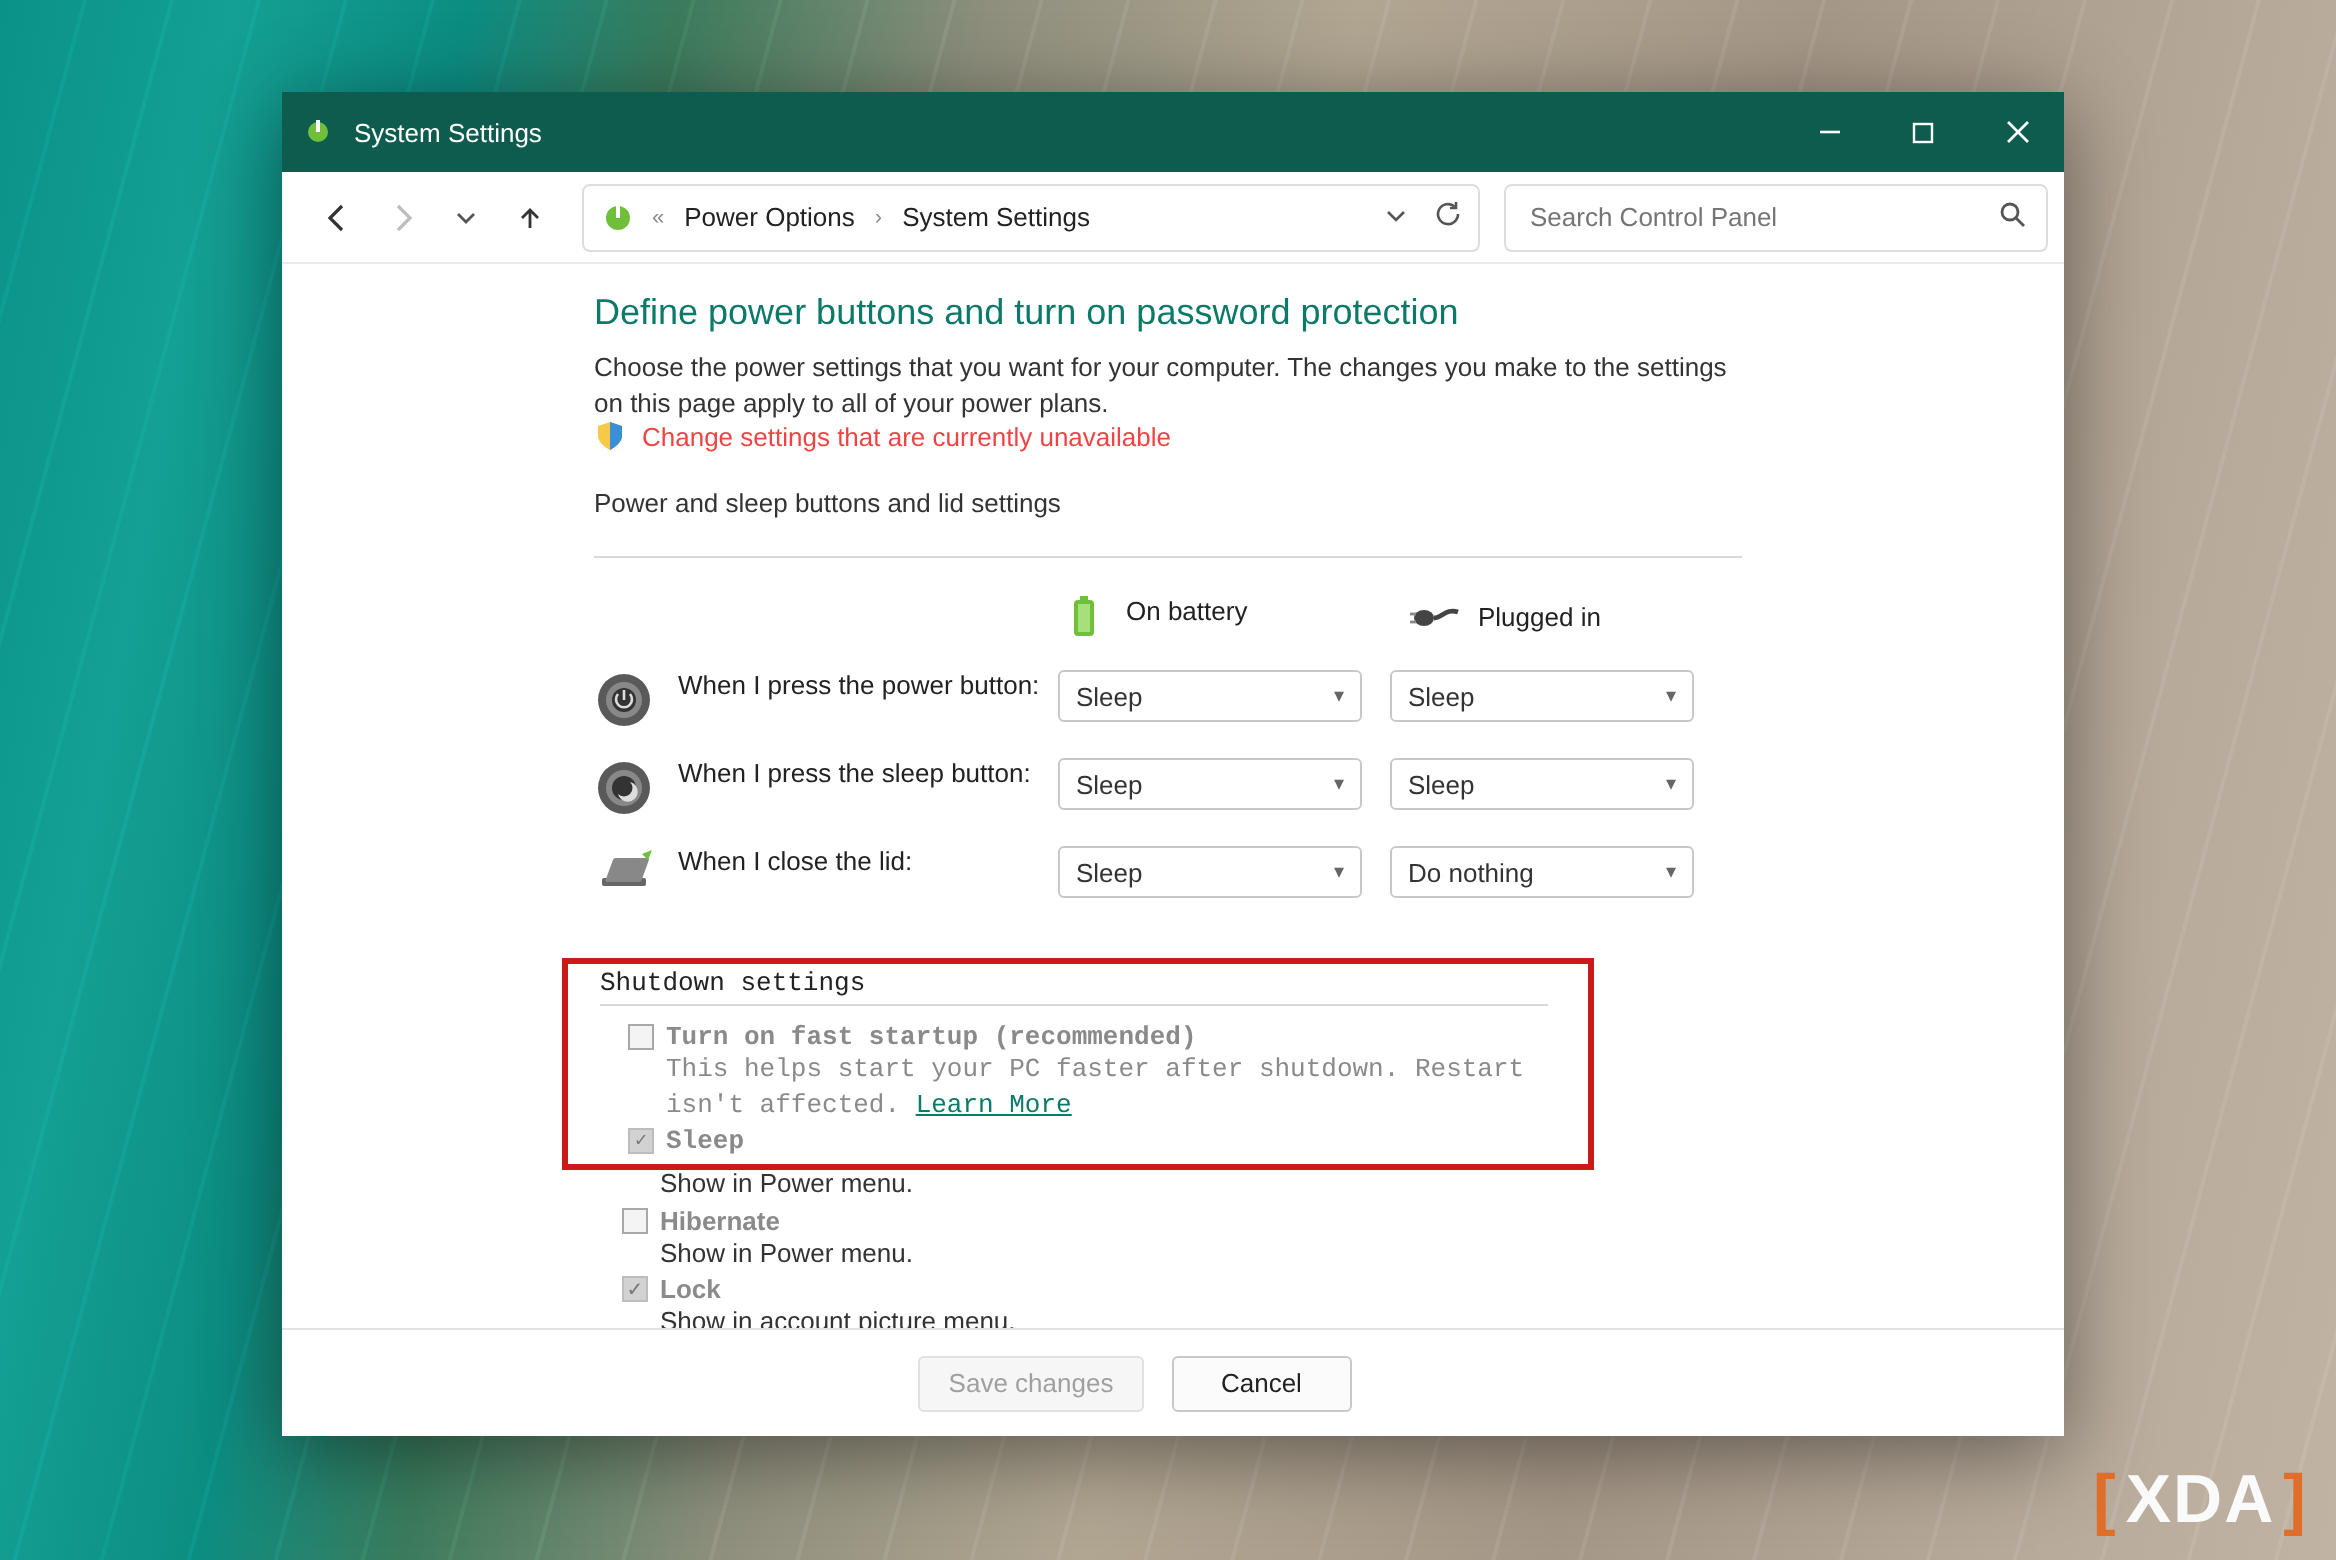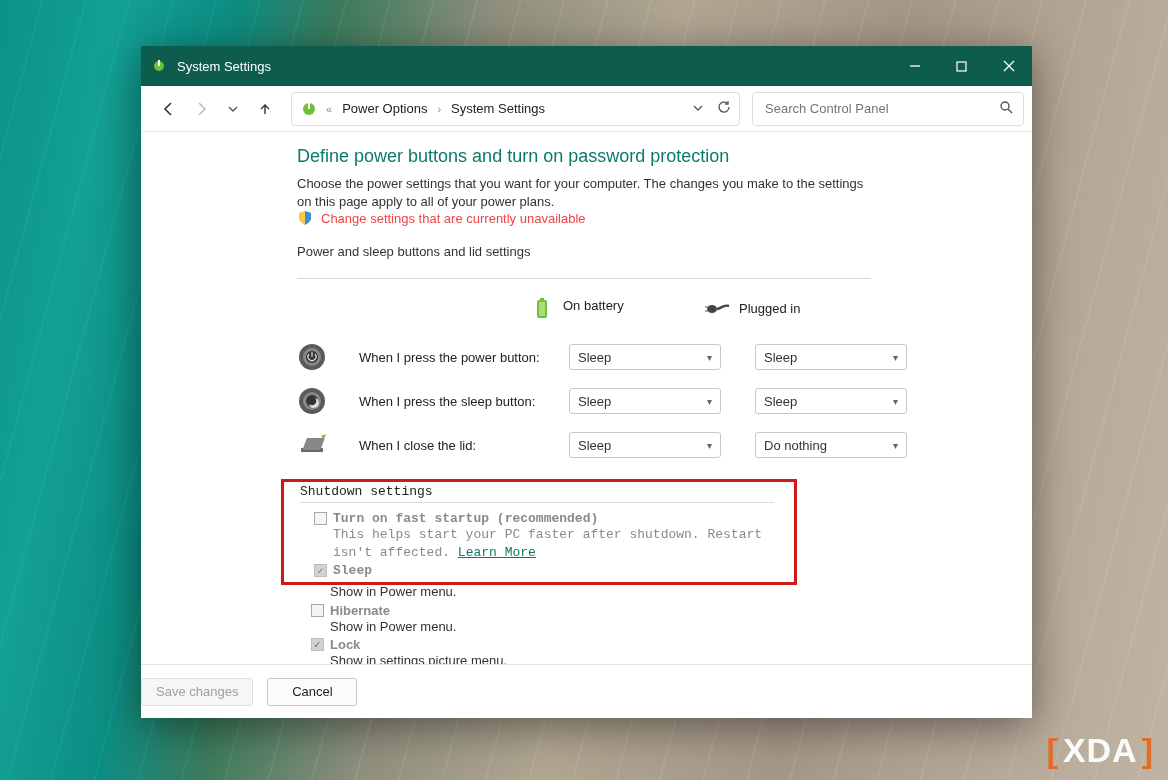--- a/index.html
+++ b/index.html
@@ -157,23 +157,22 @@
     height: 40px;
     margin-bottom: 6px;
   }
   .row-label-col { width: 232px; }
   .data-col { width: 166px; display:flex; align-items:flex-start; gap:8px;}
   .data-col.second { margin-left: 10px; }
   .battery-icon, .plug-icon { width:26px; display:flex; justify-content:center;}
 
   .setting-row {
     display:flex;
-    align-items:center;
+    align-items:flex-start;
     height: 44px;
-    gap: 20px;
   }
   .setting-row .icon-slot {
     width: 42px; display:flex; align-items:center; justify-content:flex-start;
   }
   .setting-row .row-text {
     width: 190px;
     font-size:13px;
   }
   .select-box {
     width: 152px;
@@ -220,21 +219,21 @@
   .chk-label { font-weight:600; font-size:13px;}
   .chk-desc { margin-left: 19px; font-size:13px; line-height:1.35; }
   .learn-link { color:#0b7a68; text-decoration:underline; }
 
   
   .footer {
     height: 54px;
     border-top: 1px solid #e2e2e2;
     display:flex;
     align-items:center;
-    justify-content:flex-start;
+    justify-content:center;
     padding-right: 38px;
     gap: 14px;
     flex-shrink:0;
   }
   .btn {
     min-width: 90px;
     height: 28px;
     border: 1px solid #c8c8c8;
     border-radius: 3px;
     background: #fbfbfb;
@@ -487,21 +486,21 @@
         <span class="chk-label">Hibernate</span>
       </div>
       <div class="chk-desc" style="color:#333;">Show in Power menu.</div>
     </div>
 
     <div class="chk-item">
       <div class="chk-line1">
         <span class="chk-box grey checked"></span>
         <span class="chk-label">Lock</span>
       </div>
-      <div class="chk-desc" style="color:#333;">Show in settings picture menu.</div>
+      <div class="chk-desc" style="color:#333;">Show in account picture menu.</div>
     </div>
 
   </div>
 
   <div class="footer">
     <div class="btn disabled">Save changes</div>
     <div class="btn">Cancel</div>
   </div>
 
 </div>

